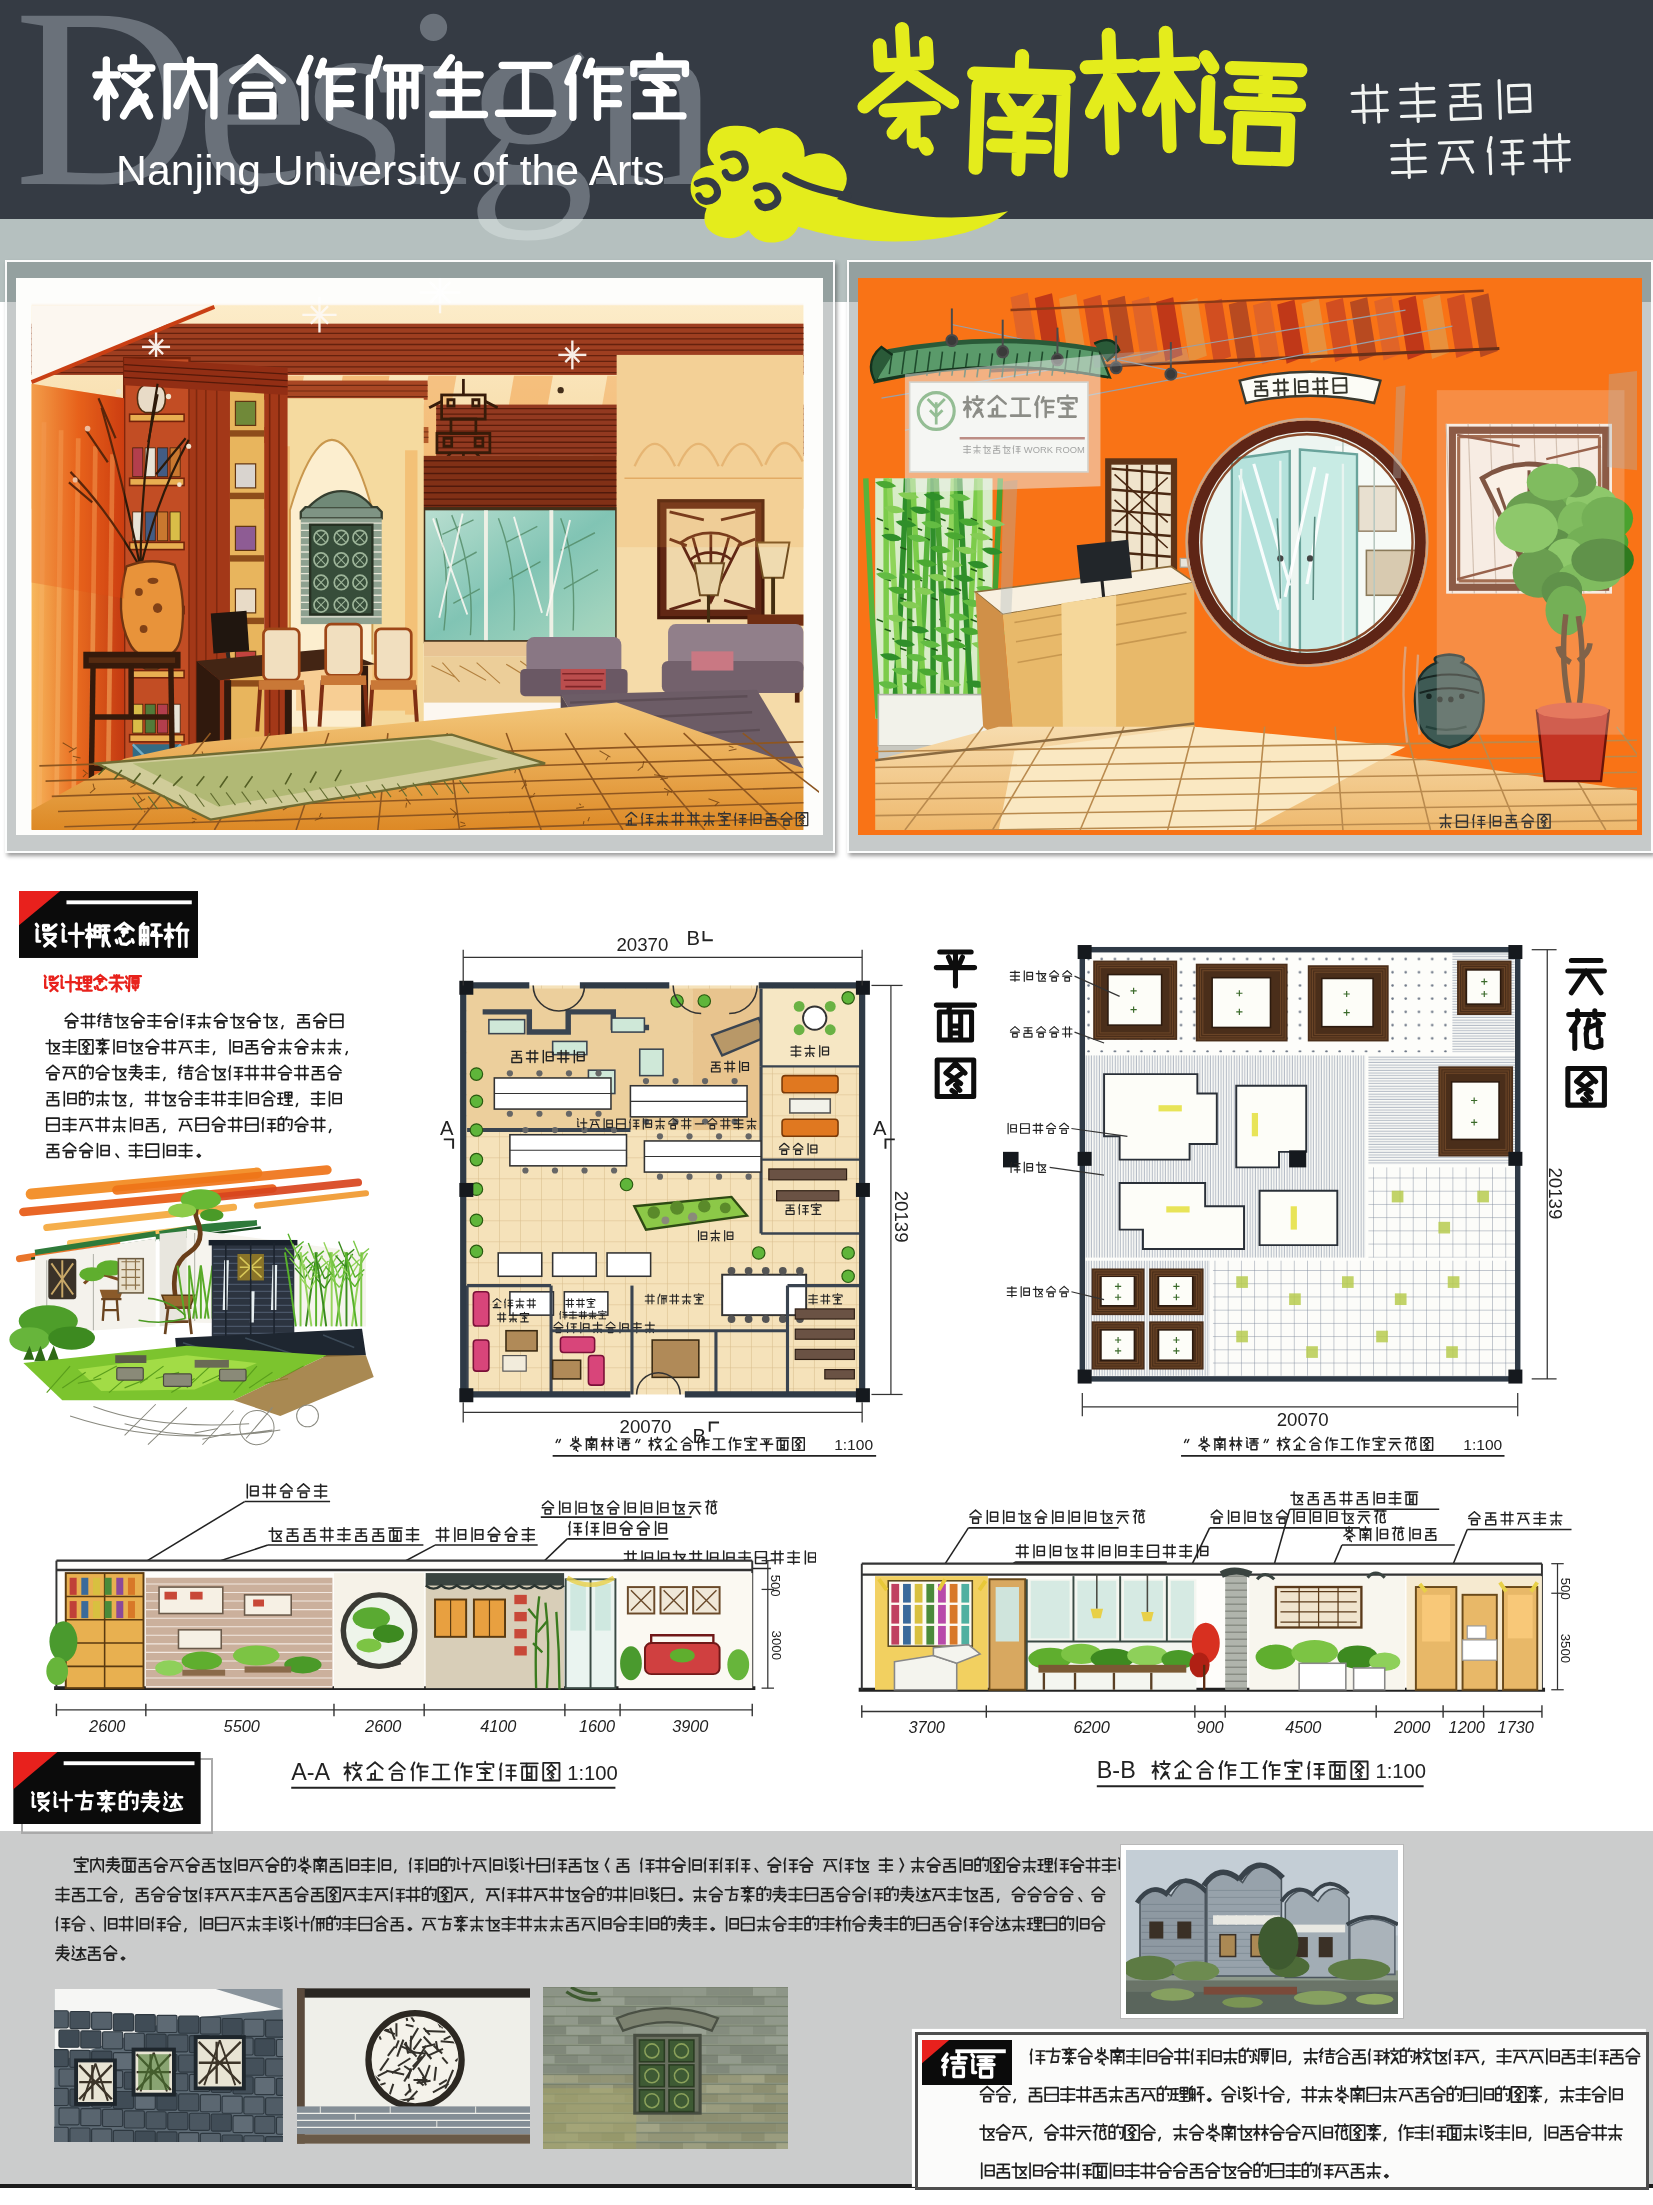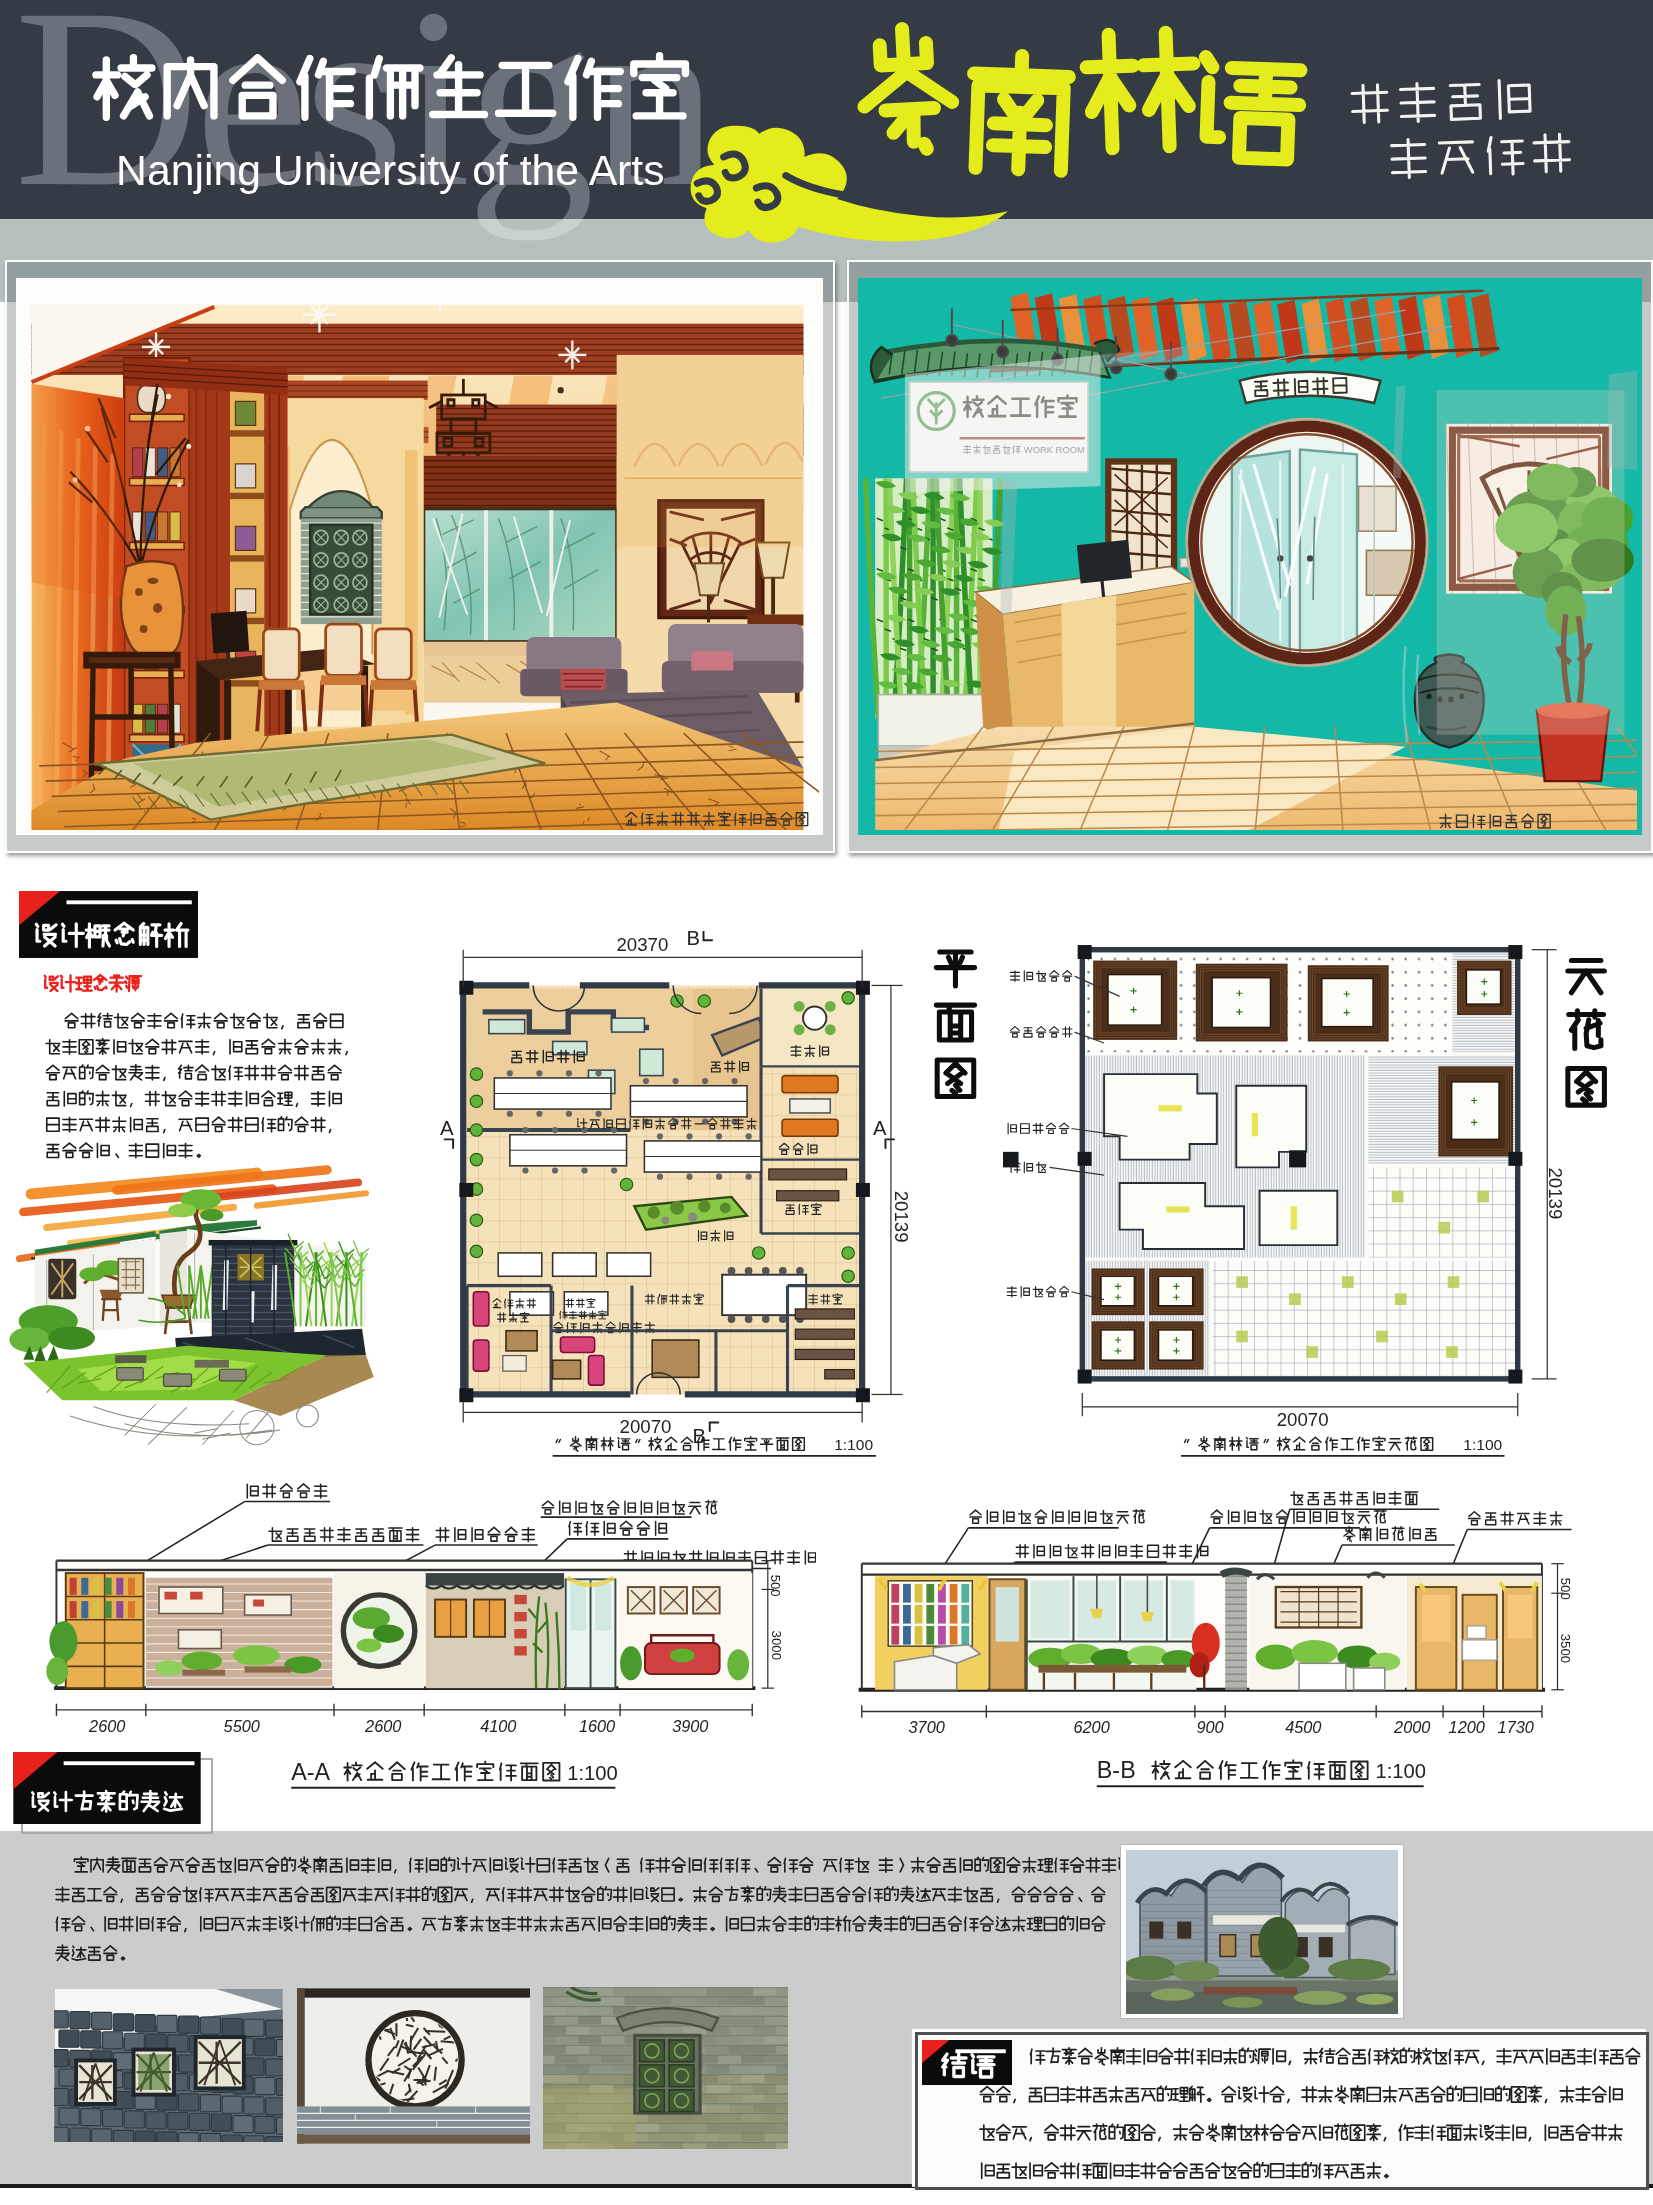--- a/index.html
+++ b/index.html
@@ -467,21 +467,21 @@
         <g stroke="#4c5c24" stroke-width="2">
           <path d="M116 610 l-10 10 m30 -6 l-10 12 m34 -8 l-10 12 m36 -10 l-10 12 m38 -10 l-12 12 m40 -12 l-10 12 m40 -12 l-10 14 m42 -14 l-10 14 m60 -18 l-8 14 m40 -16 l-8 14 m40 -16 l-8 14" fill="none"></path>
         </g>
         <rect x="20" y="32" width="992" height="660" fill="#f08030" opacity="0.05"></rect>
         <polygon points="20,132 139,150 139,400 20,380" fill="#e84a10" opacity="0.25"></polygon>
         <rect x="772" y="96" width="240" height="240" fill="#f0a040" opacity="0.18"></rect>
         <path d="M790.7 667.0 L783.7 672.8M790.7 667.0 L797.7 672.8M790.7 674.4 L790.7 682.0M787.2 677.4 L790.7 677.4M787.2 677.4 L787.2 682.0M784.1 682.7 L797.4 682.7M805.4 667.9 L804.0 673.6M804.7 672.6 L804.7 683.1M809.8 669.8 L818.6 669.8M810.7 674.5 L817.7 674.5M809.8 679.3 L818.6 679.3M814.2 669.8 L814.2 683.5M830.6 667.1 L830.6 683.1M823.6 671.7 L837.6 671.7M824.5 678.4 L836.8 678.4M827.1 680.2 L825.0 683.1M834.1 680.2 L836.2 683.1M843.2 670.8 L857.9 670.8M848.0 667.5 L848.0 683.1M854.1 667.5 L854.1 683.1M843.2 678.4 L857.9 678.4M863.2 670.8 L877.9 670.8M867.9 667.5 L867.9 683.1M874.0 667.5 L874.0 683.1M863.2 678.4 L877.9 678.4M890.5 667.1 L890.5 683.1M883.5 671.7 L897.5 671.7M884.4 678.4 L896.6 678.4M887.0 680.2 L884.9 683.1M894.0 680.2 L896.1 683.1M910.4 666.4 L910.4 667.9M903.1 668.7 L917.8 668.7M903.1 668.7 L903.1 671.3M917.8 668.7 L917.8 671.3M905.5 672.5 L915.3 672.5M909.0 673.2 L912.2 675.5M906.6 676.6 L914.3 676.6M910.4 676.6 L910.4 682.3M903.8 683.1 L917.1 683.1M925.1 667.9 L923.7 673.6M924.4 672.6 L924.4 683.1M929.5 669.8 L938.3 669.8M930.4 674.5 L937.4 674.5M929.5 679.3 L938.3 679.3M933.9 669.8 L933.9 683.5M944.7 667.5 L944.7 683.5M948.6 669.8 L957.3 669.8M948.6 669.8 L948.6 680.8M957.3 669.8 L957.3 680.8M948.6 680.8 L957.3 680.8M948.6 675.5 L957.3 675.5M964.2 668.9 L976.4 668.9M970.3 668.9 L970.3 676.5M965.0 673.6 L975.5 673.6M964.2 677.4 L976.4 677.4 L976.4 683.1 L964.2 683.1M964.2 677.4 L964.2 683.1M990.2 667.1 L983.6 672.8M990.2 667.1 L996.9 672.8M983.2 675.5 L997.2 675.5M986.7 677.8 L993.7 677.8M986.7 677.8 L986.7 683.1M993.7 677.8 L993.7 683.1M986.7 683.1 L993.7 683.1M1002.8 667.5 L1017.5 667.5M1002.8 667.5 L1002.8 683.5M1017.5 667.5 L1017.5 683.5M1002.8 683.5 L1017.5 683.5M1010.2 669.0 L1006.3 673.2M1010.2 669.0 L1014.0 673.2M1007.0 673.6 L1012.3 677.8M1012.3 673.6 L1007.0 677.8M1010.2 678.5 L1011.9 680.8M1008.8 680.8 L1010.2 682.0" fill="none" stroke="#333" stroke-width="1.70" stroke-linecap="round" stroke-linejoin="round"></path>
       </svg></div>
   </div>
 <div style="position:absolute;left:847px;top:260px;width:802px;height:589px;background:rgba(82,94,94,0.33);border:2.3px solid rgba(255,255,255,0.95);box-shadow:2.3px 3.1px 3.9px rgba(40,40,40,0.45)">
-    <div style="position:absolute;left:9.3px;top:16.3px;right:9.3px;bottom:16.3px;background:#14b8a6;overflow:hidden"><svg width="779" height="552" viewBox="0 0 996 689" preserveAspectRatio="none">
+    <div style="position:absolute;left:9.3px;top:16.3px;right:9.3px;bottom:16.3px;background:#f97316;overflow:hidden"><svg width="779" height="552" viewBox="0 0 996 689" preserveAspectRatio="none">
         <defs>
           <linearGradient id="rfloor" x1="0" y1="0" x2="0" y2="1">
             <stop offset="0" stop-color="#f7dcae"></stop>
             <stop offset="1" stop-color="#eeb96e"></stop>
           </linearGradient>
         </defs>
         <g>
           <polygon points="195,24 217,18 229,90 207,98" fill="#e06428"></polygon>
           <polygon points="226,25 248,19 260,91 238,99" fill="#c03818"></polygon>
           <polygon points="257,26 279,20 291,92 269,100" fill="#e8903c"></polygon>

